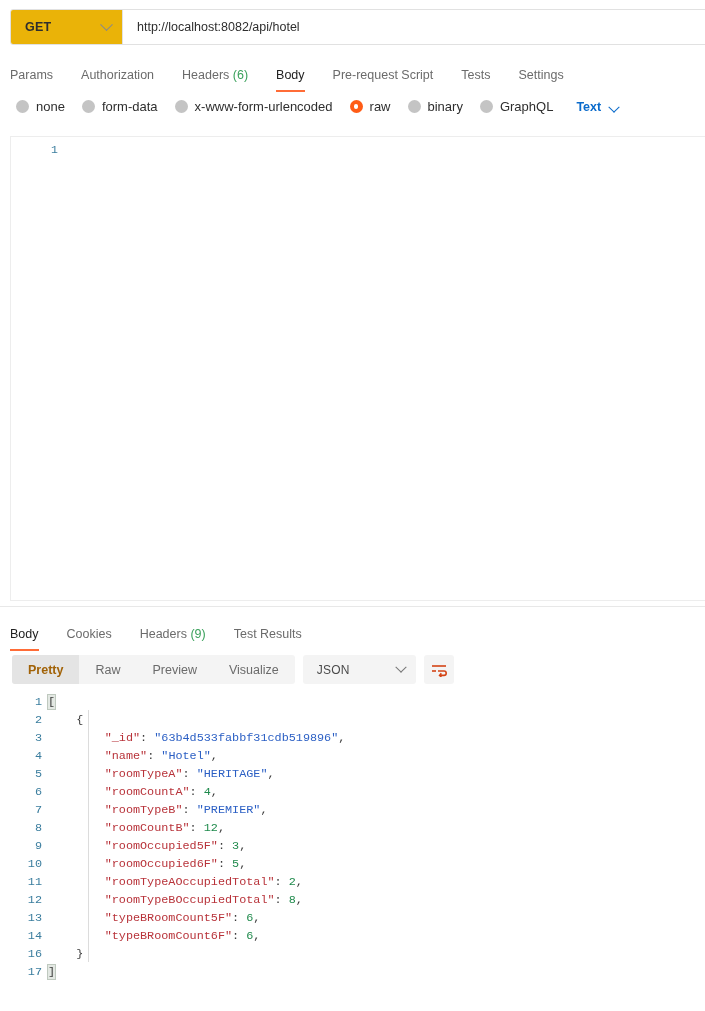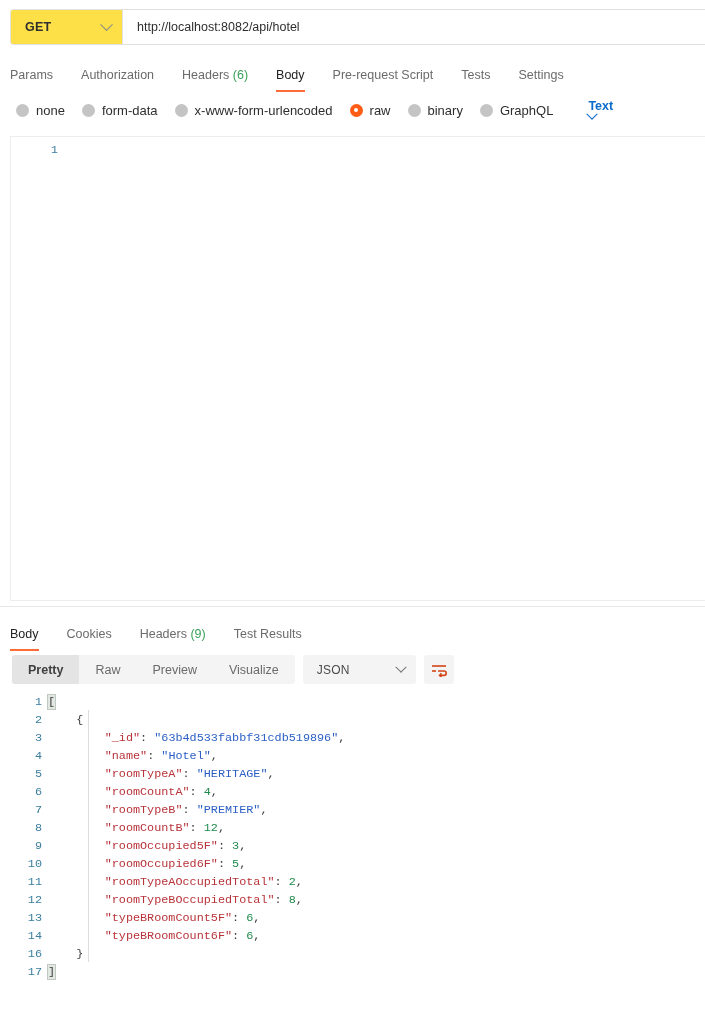--- a/index.html
+++ b/index.html
@@ -31,21 +31,21 @@
     height: 36px;
     display: flex;
     border: 1px solid #e1e1e1;
     border-radius: 3px;
     background: #fff;
     overflow: hidden;
   }
   .method-select {
     width: 112px;
     height: 100%;
-    background: #fde047;
+    background: #eab308;
     border-right: 1px solid #e1e1e1;
     display: flex;
     align-items: center;
     justify-content: space-between;
     padding: 0 11px 0 14px;
     cursor: pointer;
     flex-shrink: 0;
   }
   .method-label {
     font-size: 12.5px;
@@ -132,24 +132,23 @@
     position: absolute;
     left: 4.3px; top: 4.3px;
     width: 4.4px; height: 4.4px;
     border-radius: 50%;
     background: #ffffff;
   }
   .radio-label { font-size: 13px; color: #2e2e2e; }
 
   .text-dd {
     display: flex;
-    align-items: flex-start;
-    margin-left: 18px;
-    cursor: pointer;
-    flex-direction: column;
+    align-items: flex-end;
+    margin-left: 6px;
+    cursor: pointer;
   }
   .text-dd-label {
     font-size: 12.5px;
     font-weight: bold;
     color: #0b6bcb;
     margin-right: 9px;
   }
   .chev-blue {
     width: 8px; height: 8px;
     border-right: 1.5px solid #0b6bcb;
@@ -220,21 +219,21 @@
     display: flex;
     align-items: center;
     padding: 0 16px;
     font-size: 12.5px;
     color: #6b6b6b;
     cursor: pointer;
     white-space: nowrap;
   }
   .seg-btn.active {
     background: #e4e4e4;
-    color: #404040;
+    color: #a16207;
     font-weight: bold;
   }
   .fmt-select {
     display: flex;
     align-items: center;
     height: 29px;
     background: #f4f4f4;
     border-radius: 3px;
     padding: 0 11px 0 14px;
     margin-left: 8px;

